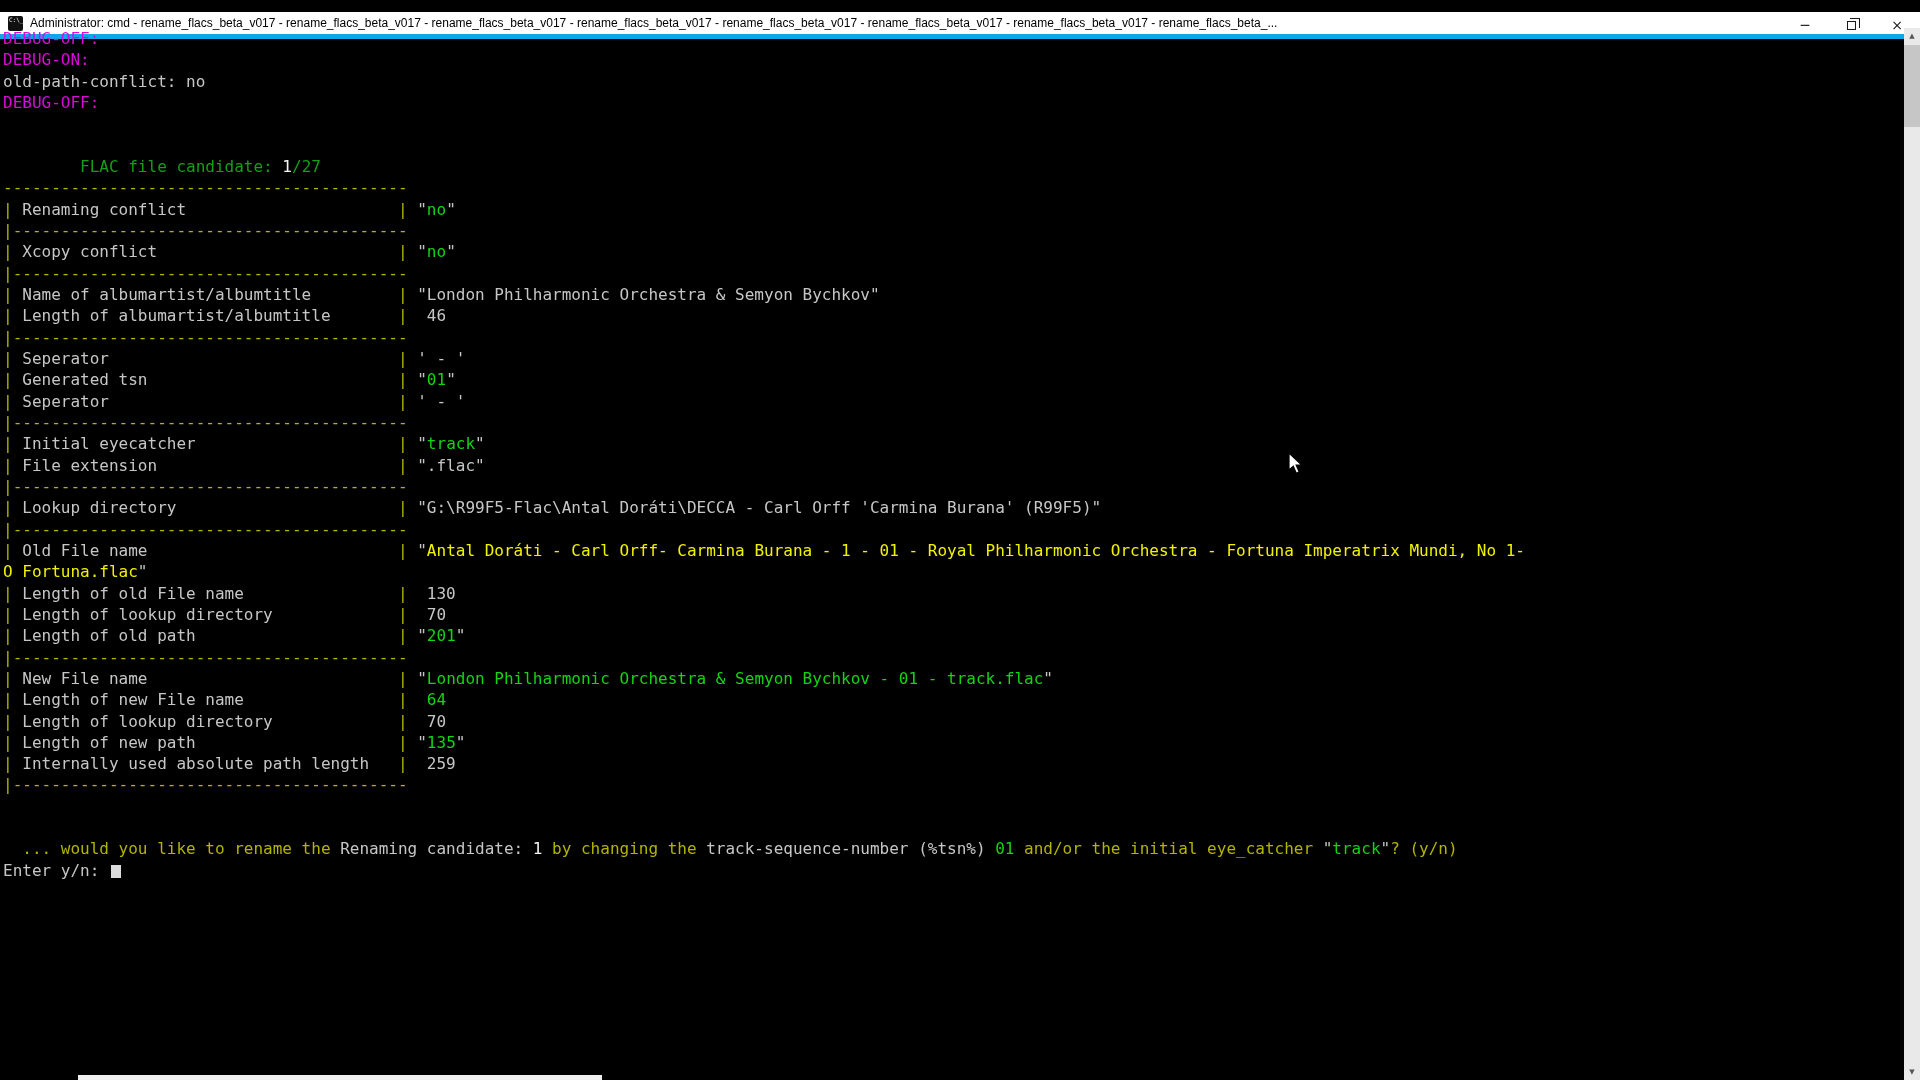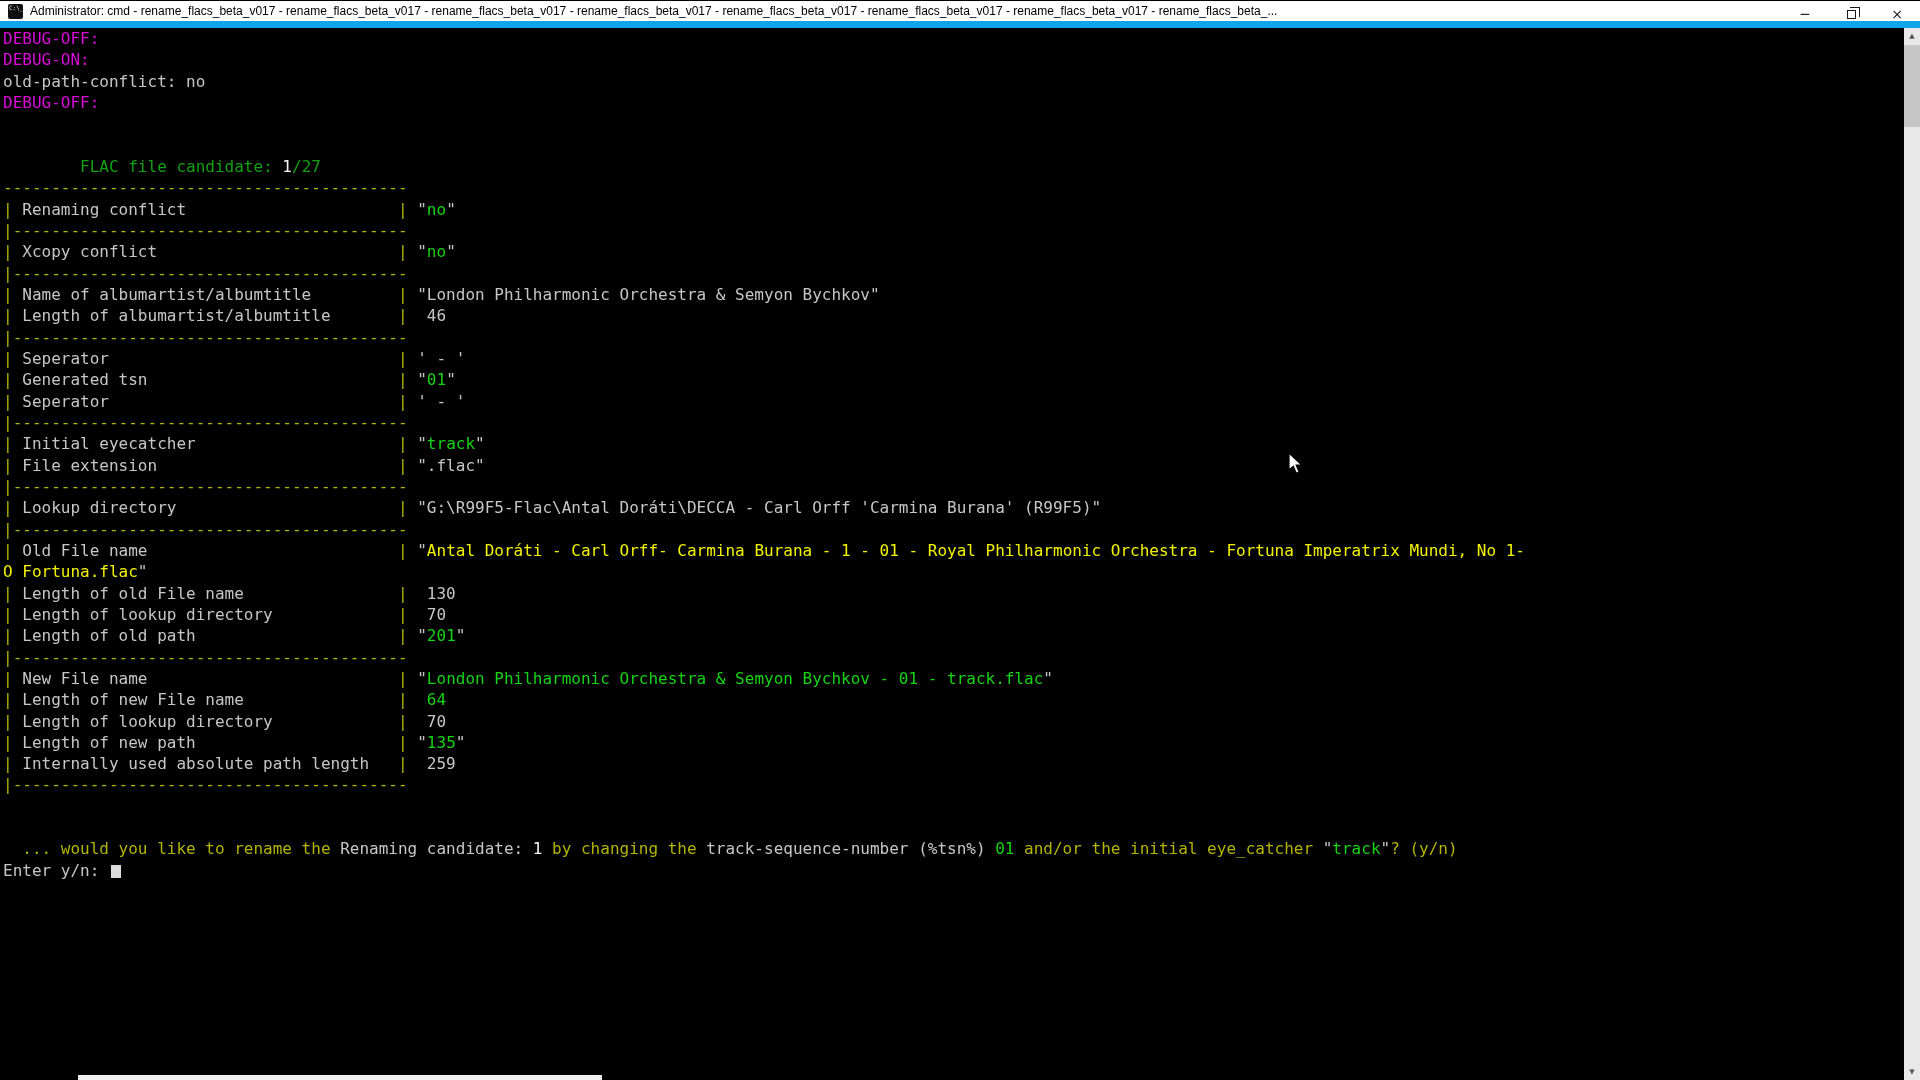--- a/index.html
+++ b/index.html
@@ -1,23 +1,23 @@
 <!DOCTYPE html>
 <html><head>
 <meta charset="utf-8">
 <style>
   * { margin:0; padding:0; box-sizing:border-box; }
   html,body { width:1920px; height:1080px; overflow:hidden; background:#000; position:relative; }
 
   
   .titlebar {
-    position:absolute; top:1px; left:0; width:1920px; height:27px;
+    position:absolute; top:12px; left:0; width:1920px; height:27px;
     background:#ffffff; display:flex; align-items:center;
     font-family:"Liberation Sans", sans-serif;
-    border-bottom:7px solid #0ea5e9;
+    border-bottom:5px solid #0ea5e9;
   }
   .app-icon {
     width:15px; height:15px; background:#101010; border-radius:2px;
     margin-left:8px; flex:0 0 auto;
     color:#e8e8e8; font-family:"DejaVu Sans Mono", monospace;
     font-size:6px; line-height:6px; padding:1px 0 0 1px; overflow:hidden;
   }
   .title-text {
     margin-left:7px; font-size:12px; color:#000;
     white-space:nowrap; overflow:hidden; max-width:1290px; flex:0 1 auto;

